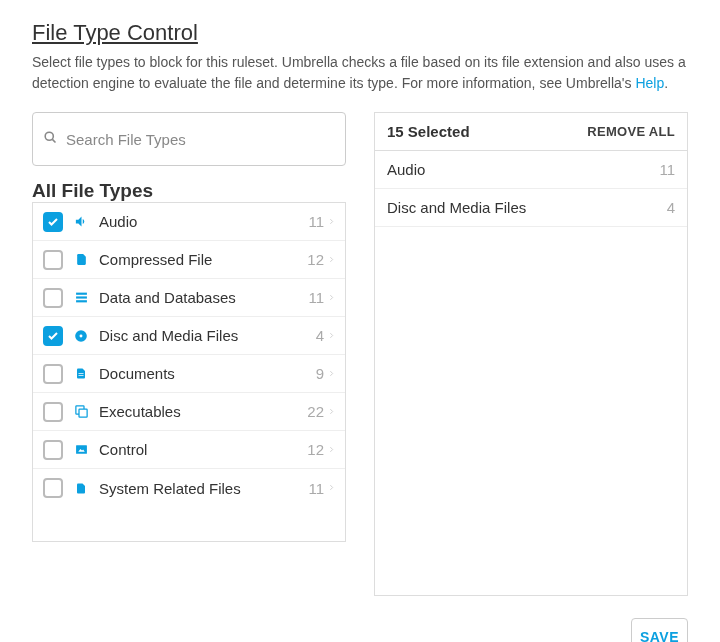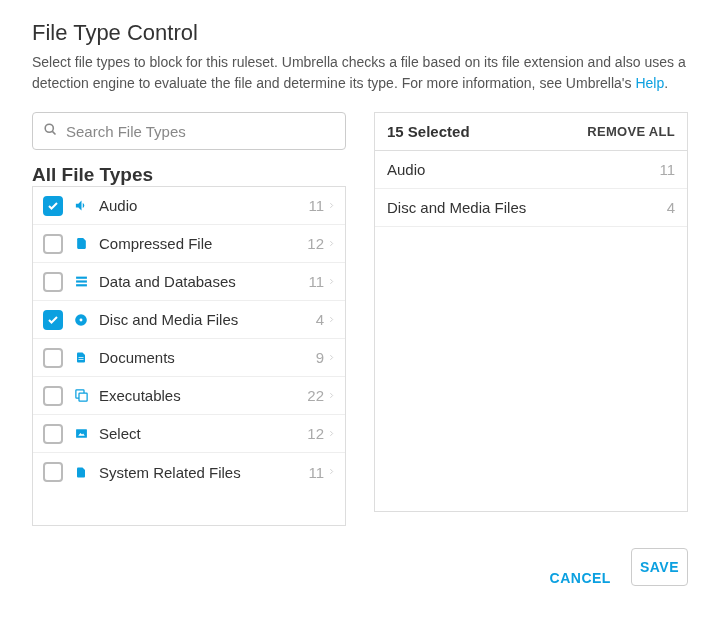--- a/index.html
+++ b/index.html
@@ -1,33 +1,33 @@
 <!DOCTYPE html>
 <html><head>
   <meta charset="utf-8">
   <style>
     * { box-sizing: border-box; margin: 0; padding: 0; }
     body { font-family: -apple-system, BlinkMacSystemFont, "Segoe UI", Helvetica, Arial, sans-serif; color: #333; background: #fff; width: 720px; padding: 20px 32px 32px; }
-    h1 { font-size: 22px; font-weight: 400; color: #333; margin-bottom: 6px; }
+    h1 { font-size: 22px; font-weight: 400; color: #333; margin-bottom: 6px; text-decoration: underline; }
     .desc { font-size: 14px; color: #555; line-height: 1.5; margin-bottom: 18px; }
     .desc a { color: #0BA0E0; text-decoration: none; }
     .columns { display: flex; gap: 28px; }
     .col-left { flex: 1; display: flex; flex-direction: column; }
     .col-right { flex: 1; display: flex; flex-direction: column; }
-    .search-wrap { border: 1px solid #ccc; border-radius: 4px; height: 38px; display: flex; align-items: center; padding: 0 10px; margin-bottom: 14px; }
+    .search-wrap { border: 1px solid #ccc; border-radius: 4px; height: 54px; display: flex; align-items: center; padding: 0 10px; margin-bottom: 14px; }
     .search-wrap svg { flex-shrink: 0; }
     .search-input { border: none; outline: none; font-size: 15px; flex: 1; margin-left: 8px; background: transparent; }
     .search-input::placeholder { color: #888; }
     .list-title { font-size: 19px; font-weight: 700; color: #333; }
     .list-box { border: 1px solid #ddd; }
     .list-box.scroll { height: 340px; overflow-y: scroll; }
     .list-box.scroll::-webkit-scrollbar { width: 14px; }
     .list-box.scroll::-webkit-scrollbar-track { background: #f0f0f0; }
     .list-box.scroll::-webkit-scrollbar-thumb { background: #f0f0f0; }
-    .col-right .list-box { height: 400px; overflow-y: scroll; }
+    .col-right .list-box { height: 484px; overflow-y: scroll; }
     .col-right .list-box::-webkit-scrollbar { width: 14px; }
     .col-right .list-box::-webkit-scrollbar-track { background: #f0f0f0; }
     .col-right .list-box::-webkit-scrollbar-thumb { background: #f0f0f0; }
     .list-header { display: flex; align-items: center; justify-content: space-between; padding: 10px 12px; border-bottom: 1px solid #ddd; }
     .list-header-title { font-size: 15px; font-weight: 700; }
     .remove-all { color: #404040; font-weight: 700; font-size: 13px; cursor: pointer; letter-spacing: 0.3px; }
     .row { display: flex; align-items: center; padding: 8px 10px; border-bottom: 1px solid #eee; min-height: 38px; }
     .row:last-child { border-bottom: none; }
     .checkbox { width: 20px; height: 20px; border: 2px solid #bbb; border-radius: 4px; margin-right: 10px; display: flex; align-items: center; justify-content: center; cursor: pointer; flex-shrink: 0; }
     .checkbox.checked { background: #0BA0E0; border-color: #0BA0E0; }
@@ -156,21 +156,21 @@
             </svg></div>
         </div>
         <div class="row">
           <div class="checkbox"></div>
           <div class="row-icon">
             <svg width="15" height="13" viewBox="0 0 24 24" fill="#0BA0E0">
               <rect x="2" y="4" width="20" height="16" rx="1"></rect>
               <path d="M6 16l4-5 3 3 2-2 3 4H6z" fill="#fff"></path>
             </svg>
           </div>
-          <div class="row-label">Select</div>
+          <div class="row-label">Control</div>
           <div class="row-count">12</div>
           <div class="chevron"><svg width="7" height="11" viewBox="0 0 24 24" fill="none" stroke="#ccc" stroke-width="3">
               <polyline points="8,4 16,12 8,20"></polyline>
             </svg></div>
         </div>
         <div class="row">
           <div class="checkbox"></div>
           <div class="row-icon">
             <svg width="12" height="15" viewBox="0 0 24 24" fill="#0BA0E0">
               <path d="M6 2h9l5 5v13a2 2 0 0 1-2 2H6a2 2 0 0 1-2-2V4a2 2 0 0 1 2-2z"></path>

